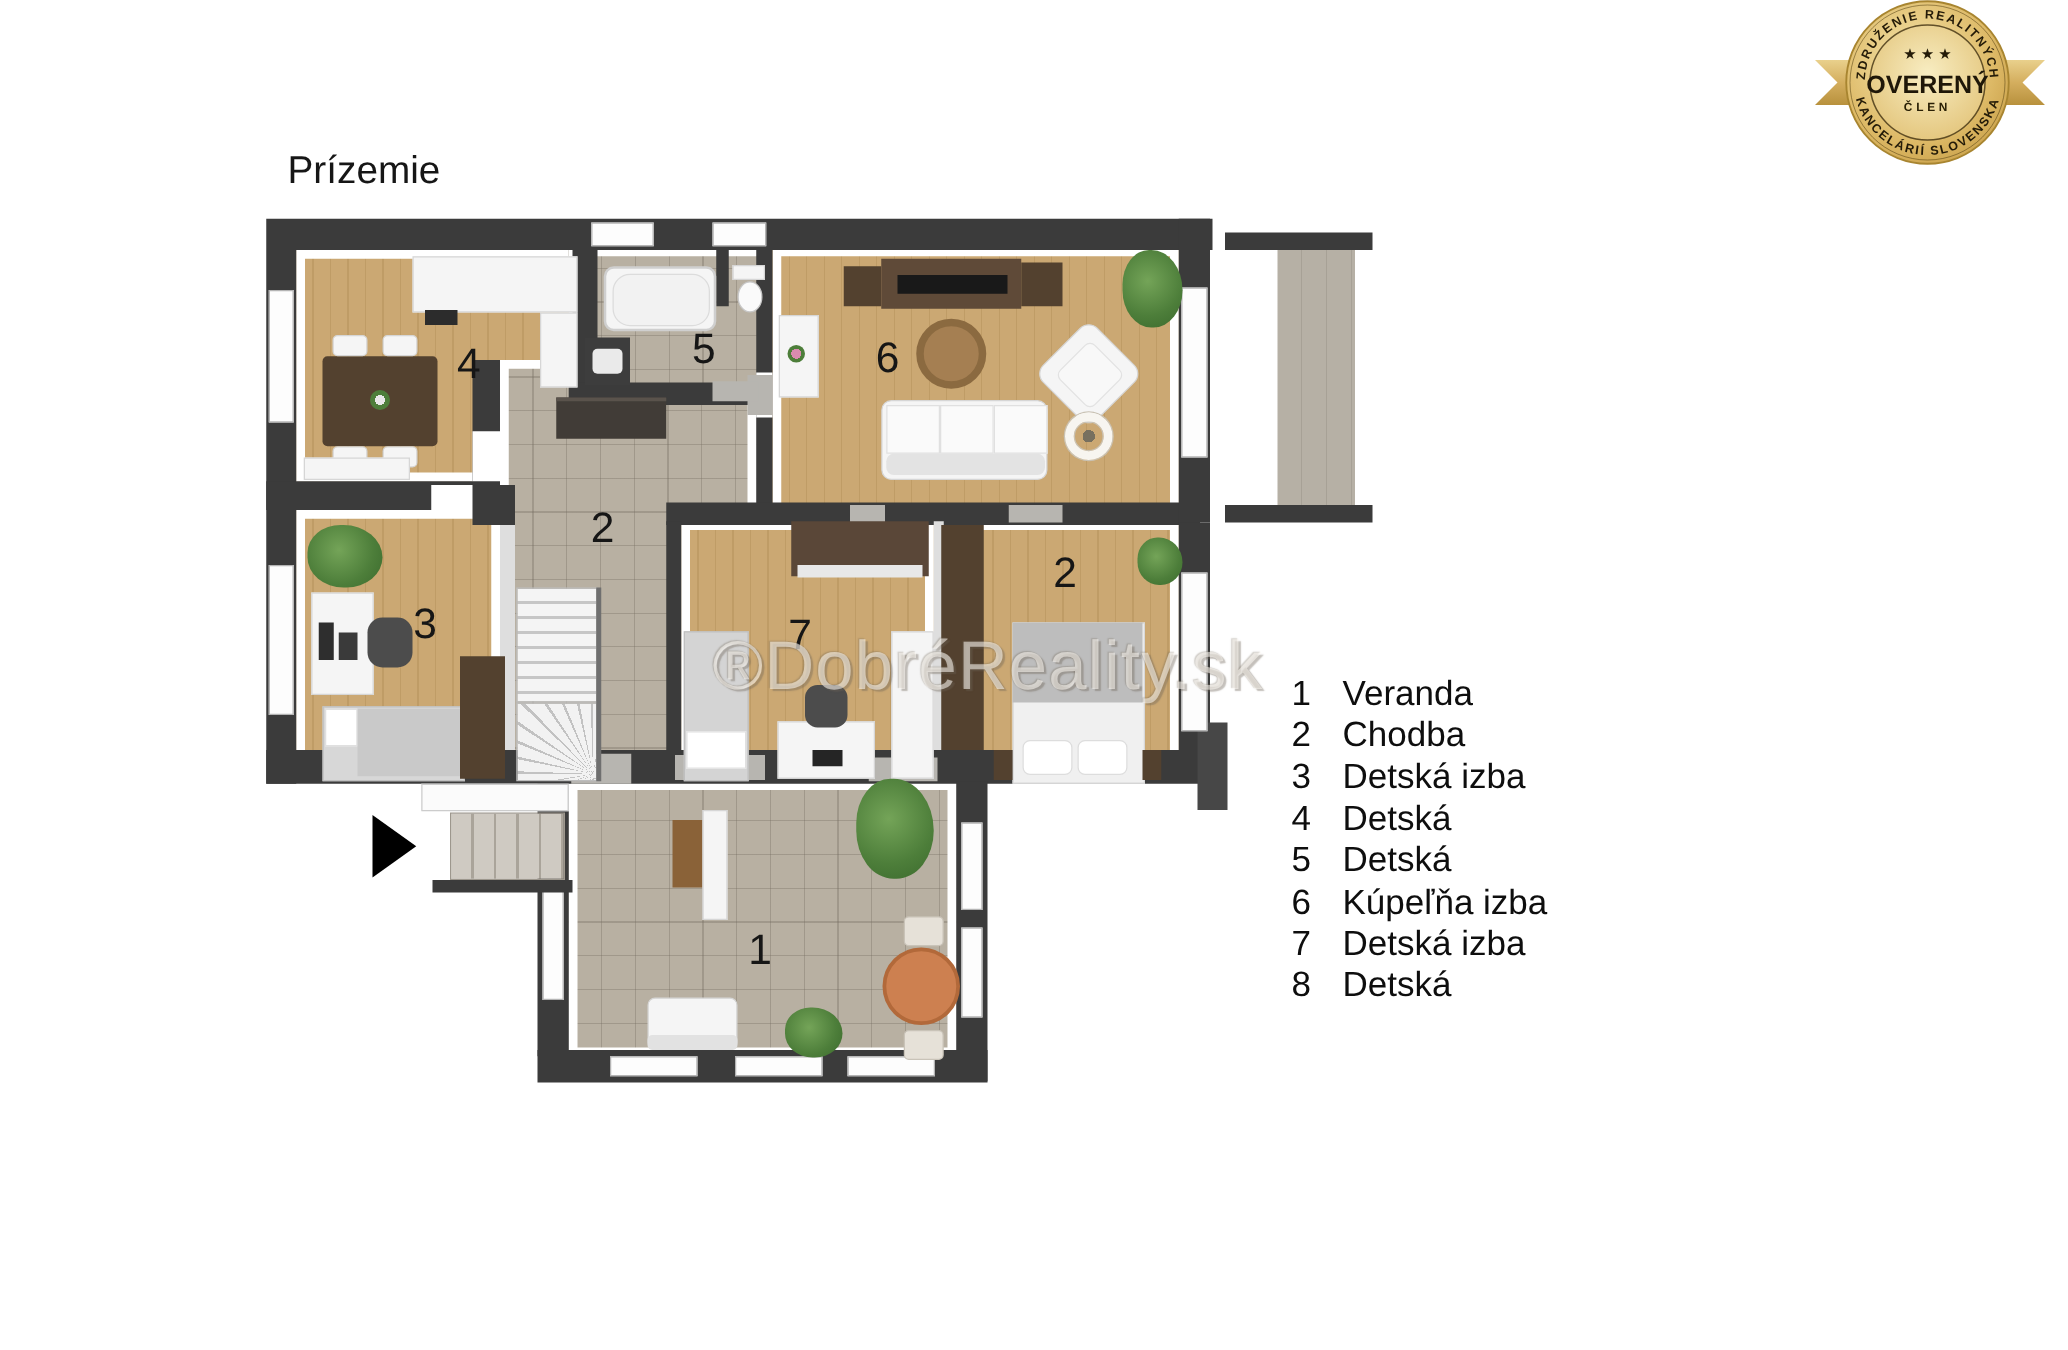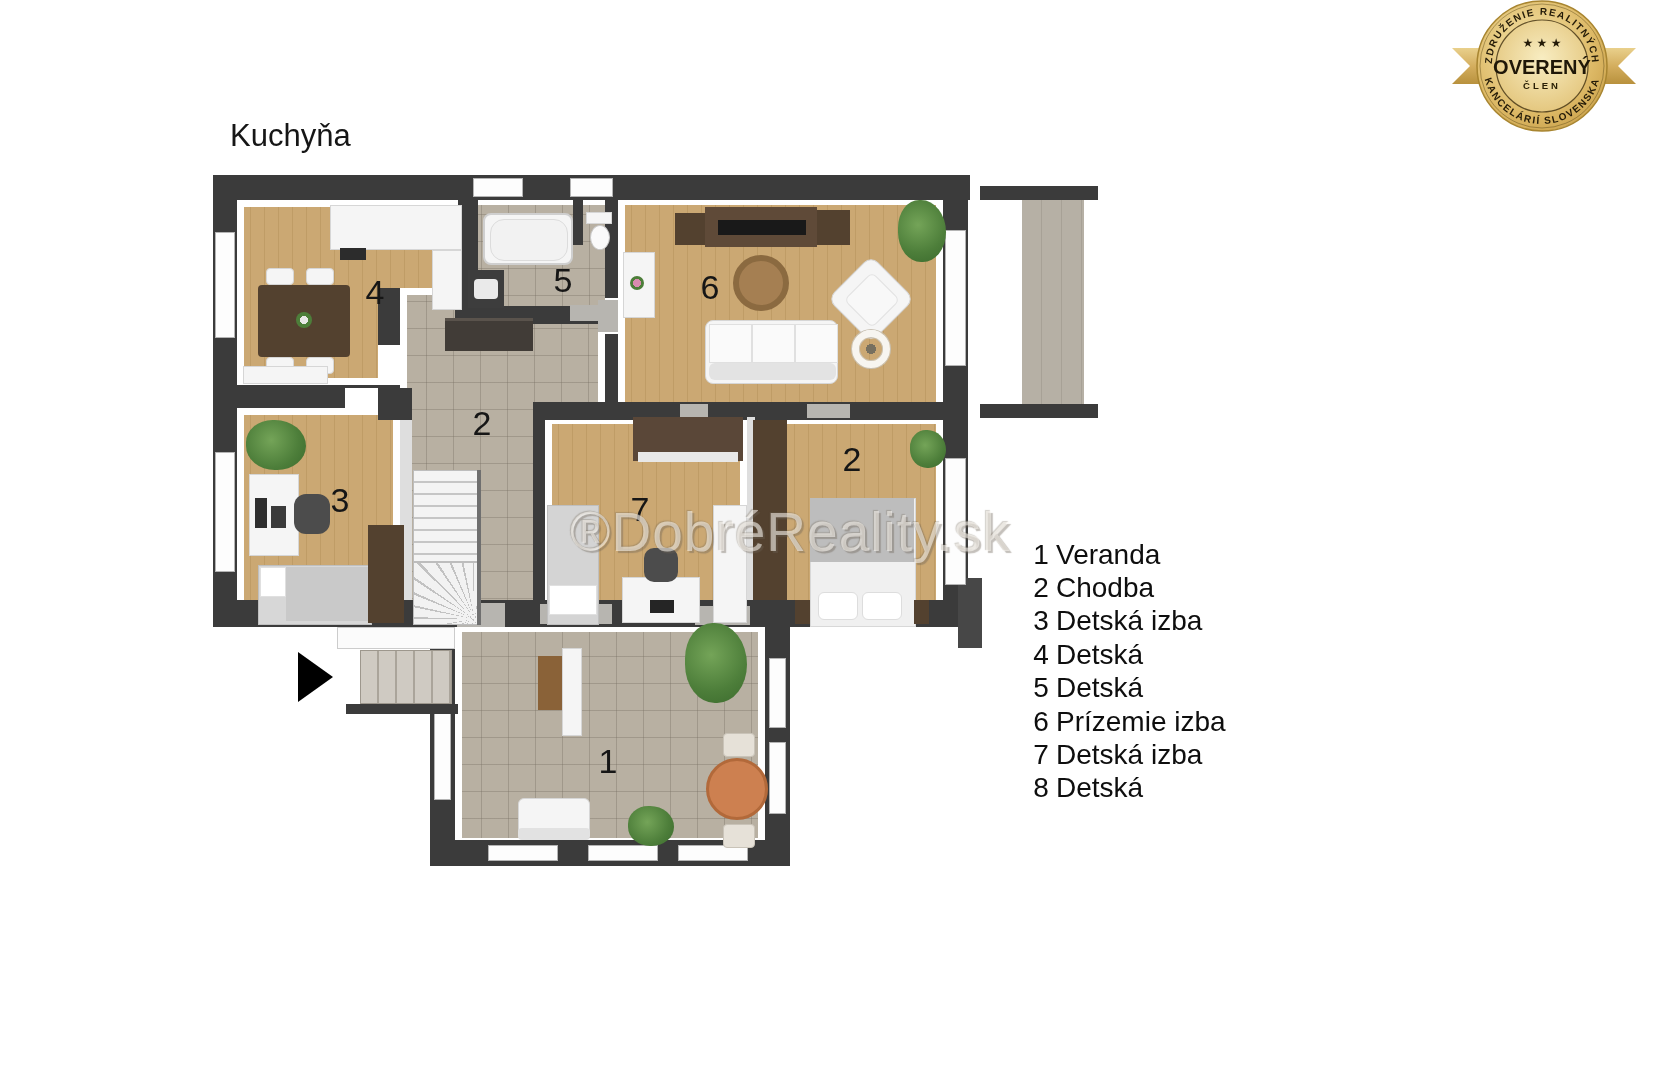--- a/index.html
+++ b/index.html
@@ -38,21 +38,21 @@
   .landing{position:absolute;left:337px;top:627px;width:118px;height:22px;background:#fbfbfb;border:1px solid #cccccc;box-sizing:border-box;}
   .arrow{position:absolute;left:298px;top:652px;width:0;height:0;
     border-top:25px solid transparent;border-bottom:25px solid transparent;border-left:35px solid #000000;}
   
   .page-title{position:absolute;left:230px;top:118px;font-size:31px;color:#161616;}
   .watermark{position:absolute;left:570px;top:500px;font-size:55px;font-weight:normal;letter-spacing:1px;
     color:rgba(255,252,245,.55);text-shadow:2px 2px 1px rgba(108,98,84,.4),-1px -1px 1px rgba(108,98,84,.3);z-index:40;pointer-events:none;}
   .legend{position:absolute;left:1028px;top:538px;font-size:28px;color:#0e0e0e;z-index:45;}
   .legend-row{display:flex;align-items:center;height:33.4px;}
   .legend-num{width:26px;text-align:center;}
-  .legend-label{margin-left:2px;white-space:nowrap;}
+  .legend-label{margin-left:20px;white-space:nowrap;}
   .badge{position:absolute;left:1444px;top:0px;width:200px;height:140px;z-index:45;}
   .fan-icon{position:absolute;left:852px;top:330px;width:38px;height:38px;border:7px solid #f7f5f0;border-radius:50%;
     box-shadow:0 0 0 1px #c9c2b4, inset 0 0 0 1px #c9c2b4;box-sizing:border-box;
     background:radial-gradient(circle,#77705f 0 5px,rgba(0,0,0,0) 5px);}
   .rot45{transform:rotate(45deg);}
 </style>
 </head>
 <body>
 
 <div id="plan">
@@ -199,21 +199,21 @@
 <div class="marker" style="left: 375px; top: 292px;">4</div>
     <div class="marker" style="left: 563px; top: 280px;">5</div>
     <div class="marker" style="left: 710px; top: 287px;">6</div>
     <div class="marker" style="left: 482px; top: 423px;">2</div>
     <div class="marker" style="left: 340px; top: 500px;">3</div>
     <div class="marker" style="left: 640px; top: 509px;">7</div>
     <div class="marker" style="left: 852px; top: 459px;">2</div>
     <div class="marker" style="left: 608px; top: 761px;">1</div>
   </div>
 
-<div class="page-title">Kuchyňa</div>
+<div class="page-title">Prízemie</div>
 
 <div class="watermark">®DobréReality.sk</div>
 
 <div class="legend" id="legend">
     <div class="legend-row">
       <span class="legend-num">1</span>
       <span class="legend-label">Veranda</span>
     </div>
     <div class="legend-row">
       <span class="legend-num">2</span>
@@ -226,21 +226,21 @@
     <div class="legend-row">
       <span class="legend-num">4</span>
       <span class="legend-label">Detská</span>
     </div>
     <div class="legend-row">
       <span class="legend-num">5</span>
       <span class="legend-label">Detská</span>
     </div>
     <div class="legend-row">
       <span class="legend-num">6</span>
-      <span class="legend-label">Prízemie izba</span>
+      <span class="legend-label">Kúpeľňa izba</span>
     </div>
     <div class="legend-row">
       <span class="legend-num">7</span>
       <span class="legend-label">Detská izba</span>
     </div>
     <div class="legend-row">
       <span class="legend-num">8</span>
       <span class="legend-label">Detská</span>
     </div>
   </div>

